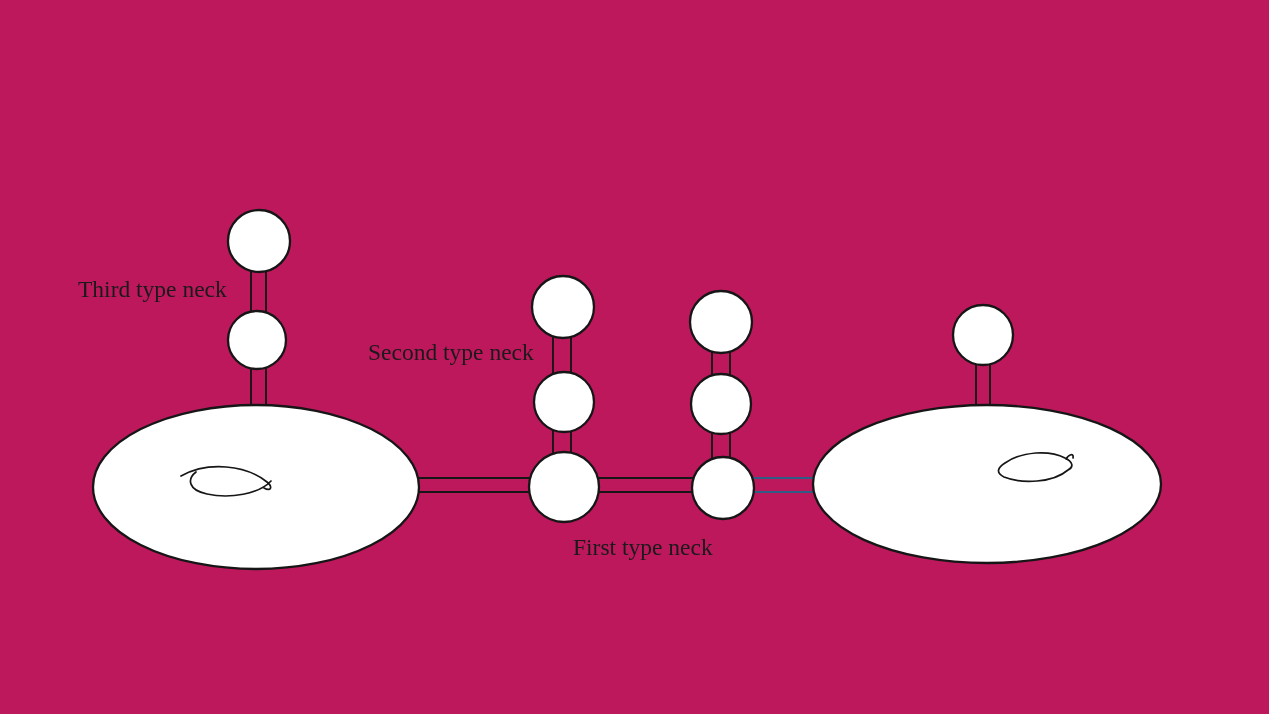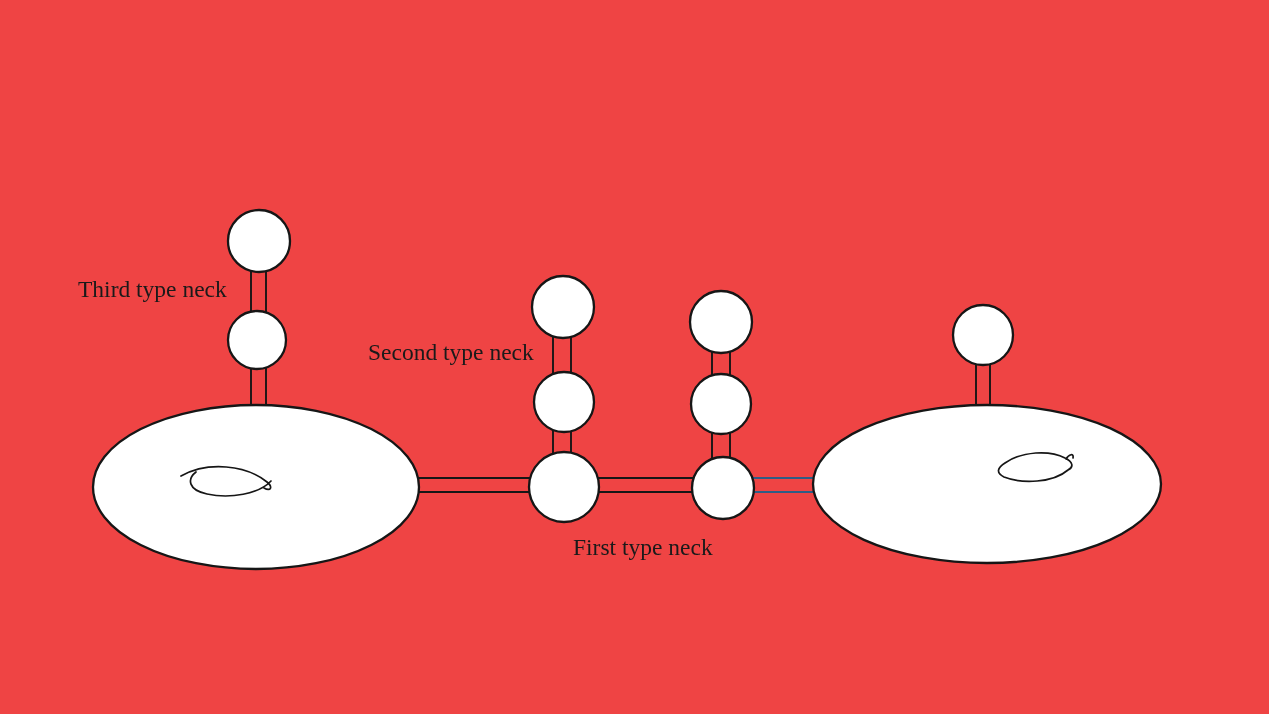--- a/index.html
+++ b/index.html
@@ -17,21 +17,21 @@
   }
   svg text {
     font-family: "Liberation Serif", "DejaVu Serif", serif;
     font-size: 23.5px;
     fill: #1a1a1a;
   }
 </style>
 </head>
 <body>
 
-<div class="stage" style="background: #ef4444;">
+<div class="stage" style="background: #be185d;">
   <svg width="1269" height="714" viewBox="0 0 1269 714" xmlns="http://www.w3.org/2000/svg">
 
     <g>
         <g>
           <line x1="251" y1="270" x2="251" y2="313" stroke="#161616" stroke-width="1.9"></line>
           <line x1="266" y1="270" x2="266" y2="313" stroke="#161616" stroke-width="1.9"></line>
         </g>
         <g>
           <line x1="251" y1="368" x2="251" y2="407" stroke="#161616" stroke-width="1.9"></line>
           <line x1="266" y1="368" x2="266" y2="407" stroke="#161616" stroke-width="1.9"></line>

